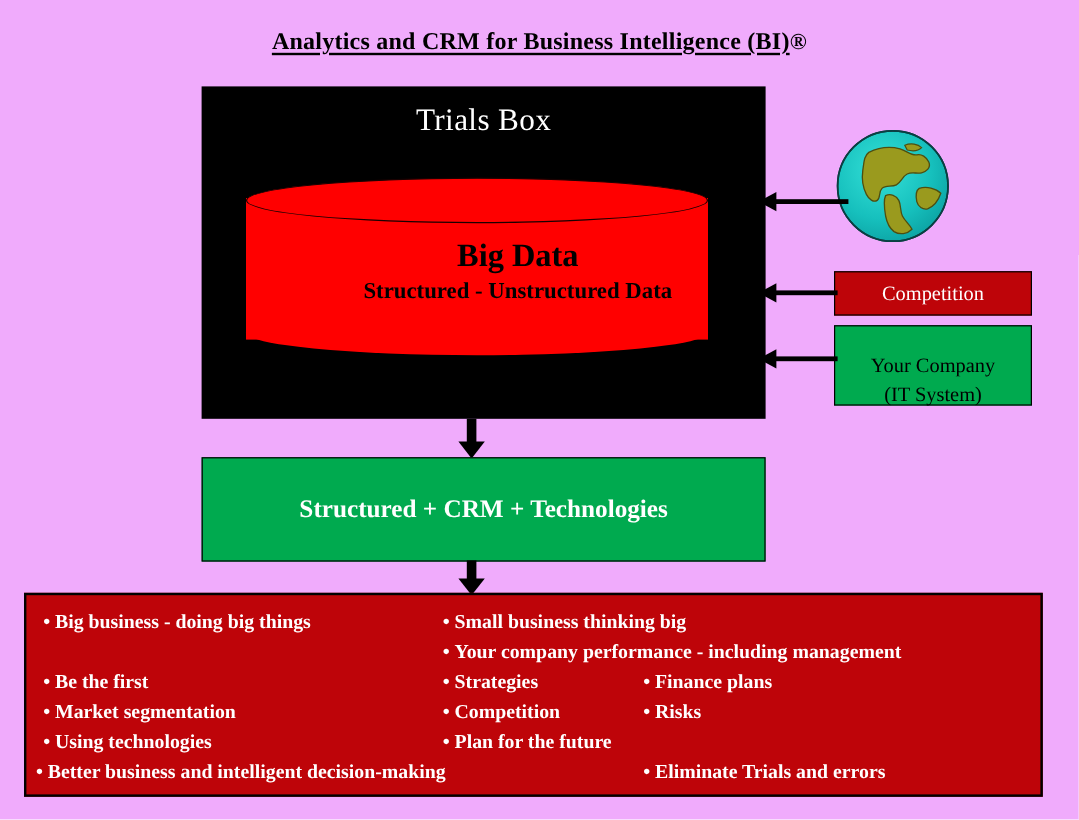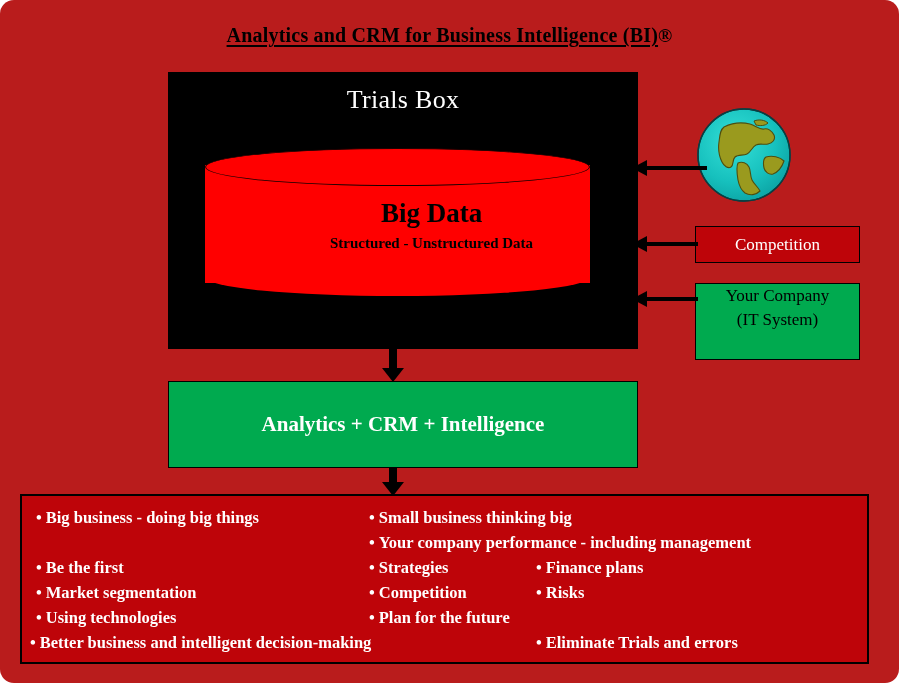--- a/index.html
+++ b/index.html
@@ -7,23 +7,22 @@
     padding: 0;
     background: #ffffff;
   }
   body {
     font-family: "Liberation Serif", "DejaVu Serif", serif;
   }
   #canvas {
     position: relative;
     width: 899px;
     height: 683px;
-    background: #b91c1c;
+    background: #f0abfc;
     overflow: hidden;
-    border-radius: 14px;
   }
 
   
   .title {
     position: absolute;
     left: 0;
     top: 24px;
     width: 899px;
     text-align: center;
     font-size: 20px;
@@ -105,21 +104,21 @@
     color: #000000;
     z-index: 5;
   }
   .cyl-text .bigdata {
     font-size: 27px;
     font-weight: bold;
     line-height: 34px;
     display: block;
   }
   .cyl-text .subdata {
-    font-size: 15px;
+    font-size: 19px;
     font-weight: bold;
     line-height: 26px;
     display: block;
   }
 
   
   .globe {
     position: absolute;
     left: 694px;
     top: 105px;
@@ -140,26 +139,26 @@
     left: 695px;
     top: 226px;
     width: 165px;
     height: 37px;
     background: #be0409;
     color: #ffffff;
     padding-top: 6px;
   }
   .sidebox.company {
     left: 695px;
-    top: 283px;
+    top: 271px;
     width: 165px;
-    height: 77px;
+    height: 67px;
     background: #00aa4f;
     color: #000000;
-    padding-top: 0;
+    padding-top: 21px;
   }
 
   
   .harrow {
     position: absolute;
     height: 16px;
   }
   .harrow .shaft {
     position: absolute;
     right: 0;
@@ -325,21 +324,21 @@
     <div class="shaft"></div>
     <div class="head"></div>
   </div>
 
   <div class="varrow v1">
     <div class="vshaft"></div>
     <div class="vhead"></div>
   </div>
 
   <div class="analytics">
-    <span>Analytics + CRM + Intelligence</span>
+    <span>Structured + CRM + Technologies</span>
   </div>
 
   <div class="varrow v2">
     <div class="vshaft"></div>
     <div class="vhead"></div>
   </div>
 
   <div class="benefits">
 
     <div class="brow" style="top:11px;">

